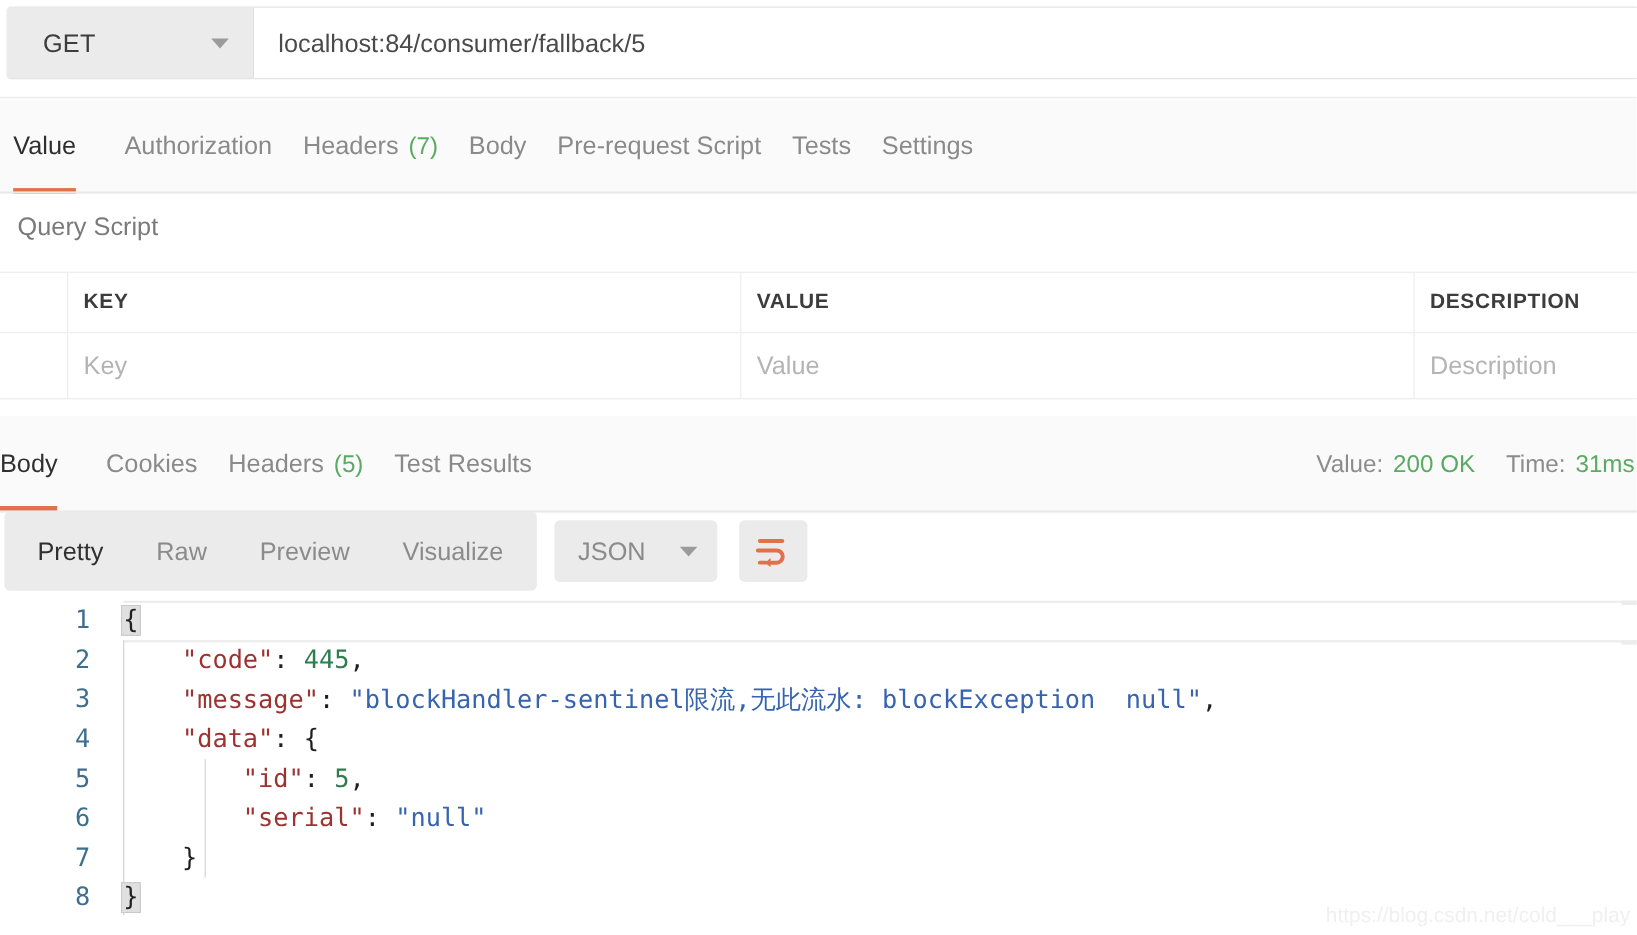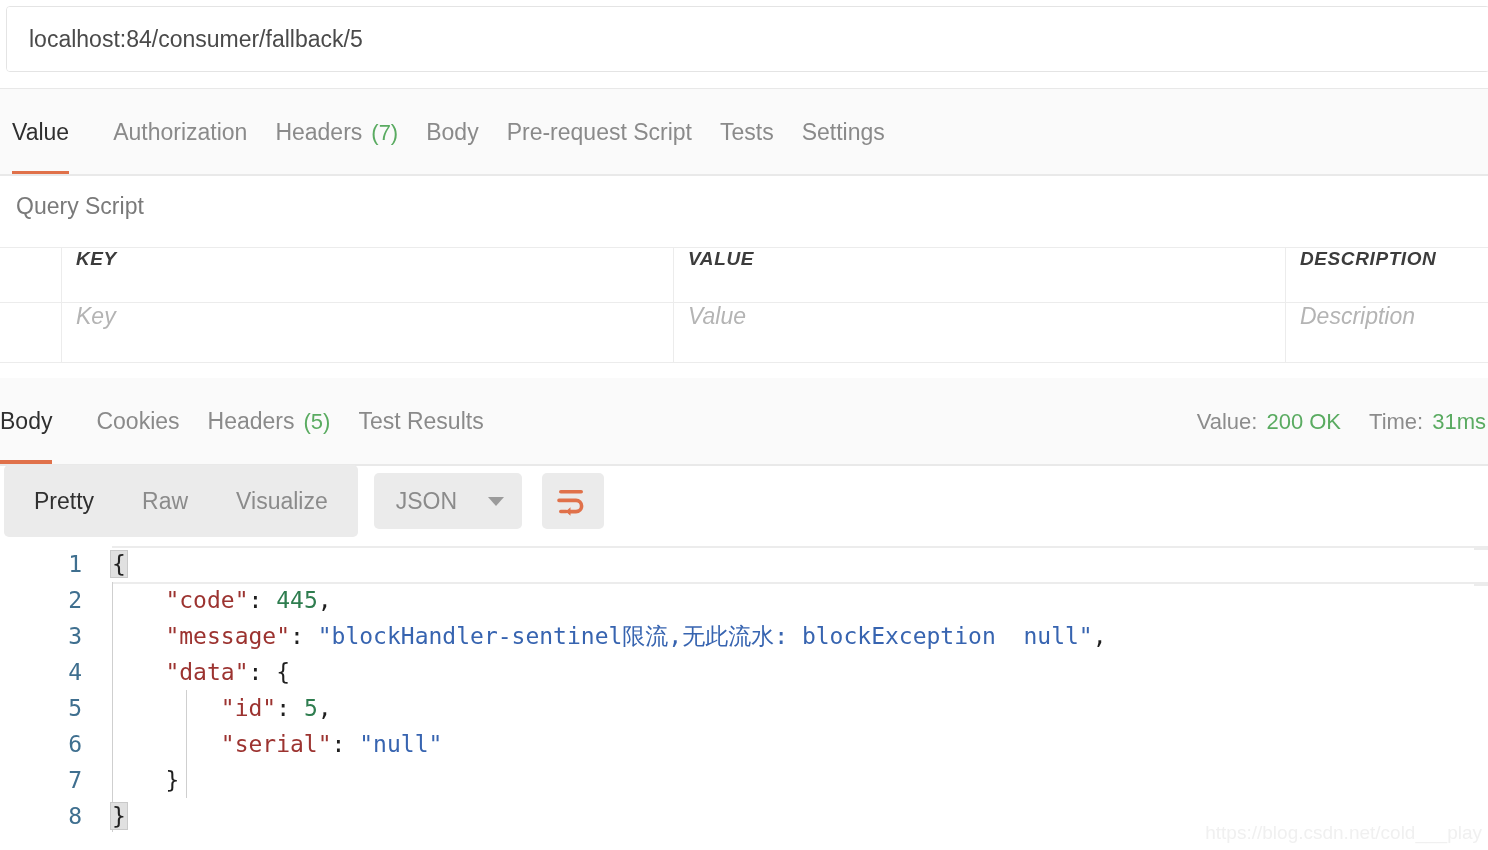--- a/index.html
+++ b/index.html
@@ -135,23 +135,23 @@
   }
   .ptr.head { height: 56px; }
   .ptr.body-row { height: 60px; border-top: none; }
   .pcell-gutter {
     width: 62px;
     border-right: 1px solid #ececec;
     flex: 0 0 62px;
   }
   .pcell {
     display: flex;
+    align-items: center;
     padding-left: 14px;
     border-right: 1px solid #ececec;
-    font-style: italic;
   }
   .pcell.key { width: 612px; flex: 0 0 612px; }
   .pcell.value { width: 612px; flex: 0 0 612px; }
   .pcell.desc { flex: 1; border-right: none; }
   .pcell-head-text {
     font-size: 19px;
     font-weight: bold;
     color: #3c3c3c;
     letter-spacing: .6px;
   }
@@ -337,20 +337,24 @@
     background: #ececec;
   }
 </style>
 </head>
 <body>
 
 <div id="app">
 
   <div class="url-bar">
     <div class="url-row">
+      <div class="method-select">
+        <span class="method-label">GET</span>
+        <span class="caret"></span>
+      </div>
       <div class="url-input" placeholder="Enter request URL">localhost:84/consumer/fallback/5</div>
     </div>
   </div>
   <div class="url-sep"></div>
 
   <div class="req-tabs">
     <div class="rtab active">
       <span>Value</span>
     </div>
     <div class="rtab">
@@ -430,20 +434,23 @@
   </div>
   <div class="resp-tabs-underline"></div>
 
   <div class="body-toolbar">
     <div class="seg-group">
       <div class="seg active">
         <span>Pretty</span>
       </div>
       <div class="seg">
         <span>Raw</span>
+      </div>
+      <div class="seg">
+        <span>Preview</span>
       </div>
       <div class="seg">
         <span>Visualize</span>
       </div>
     </div>
     <div class="fmt-select">
       <span class="fmt-label">JSON</span>
       <span class="fmt-caret"></span>
     </div>
     <div class="wrap-btn">

